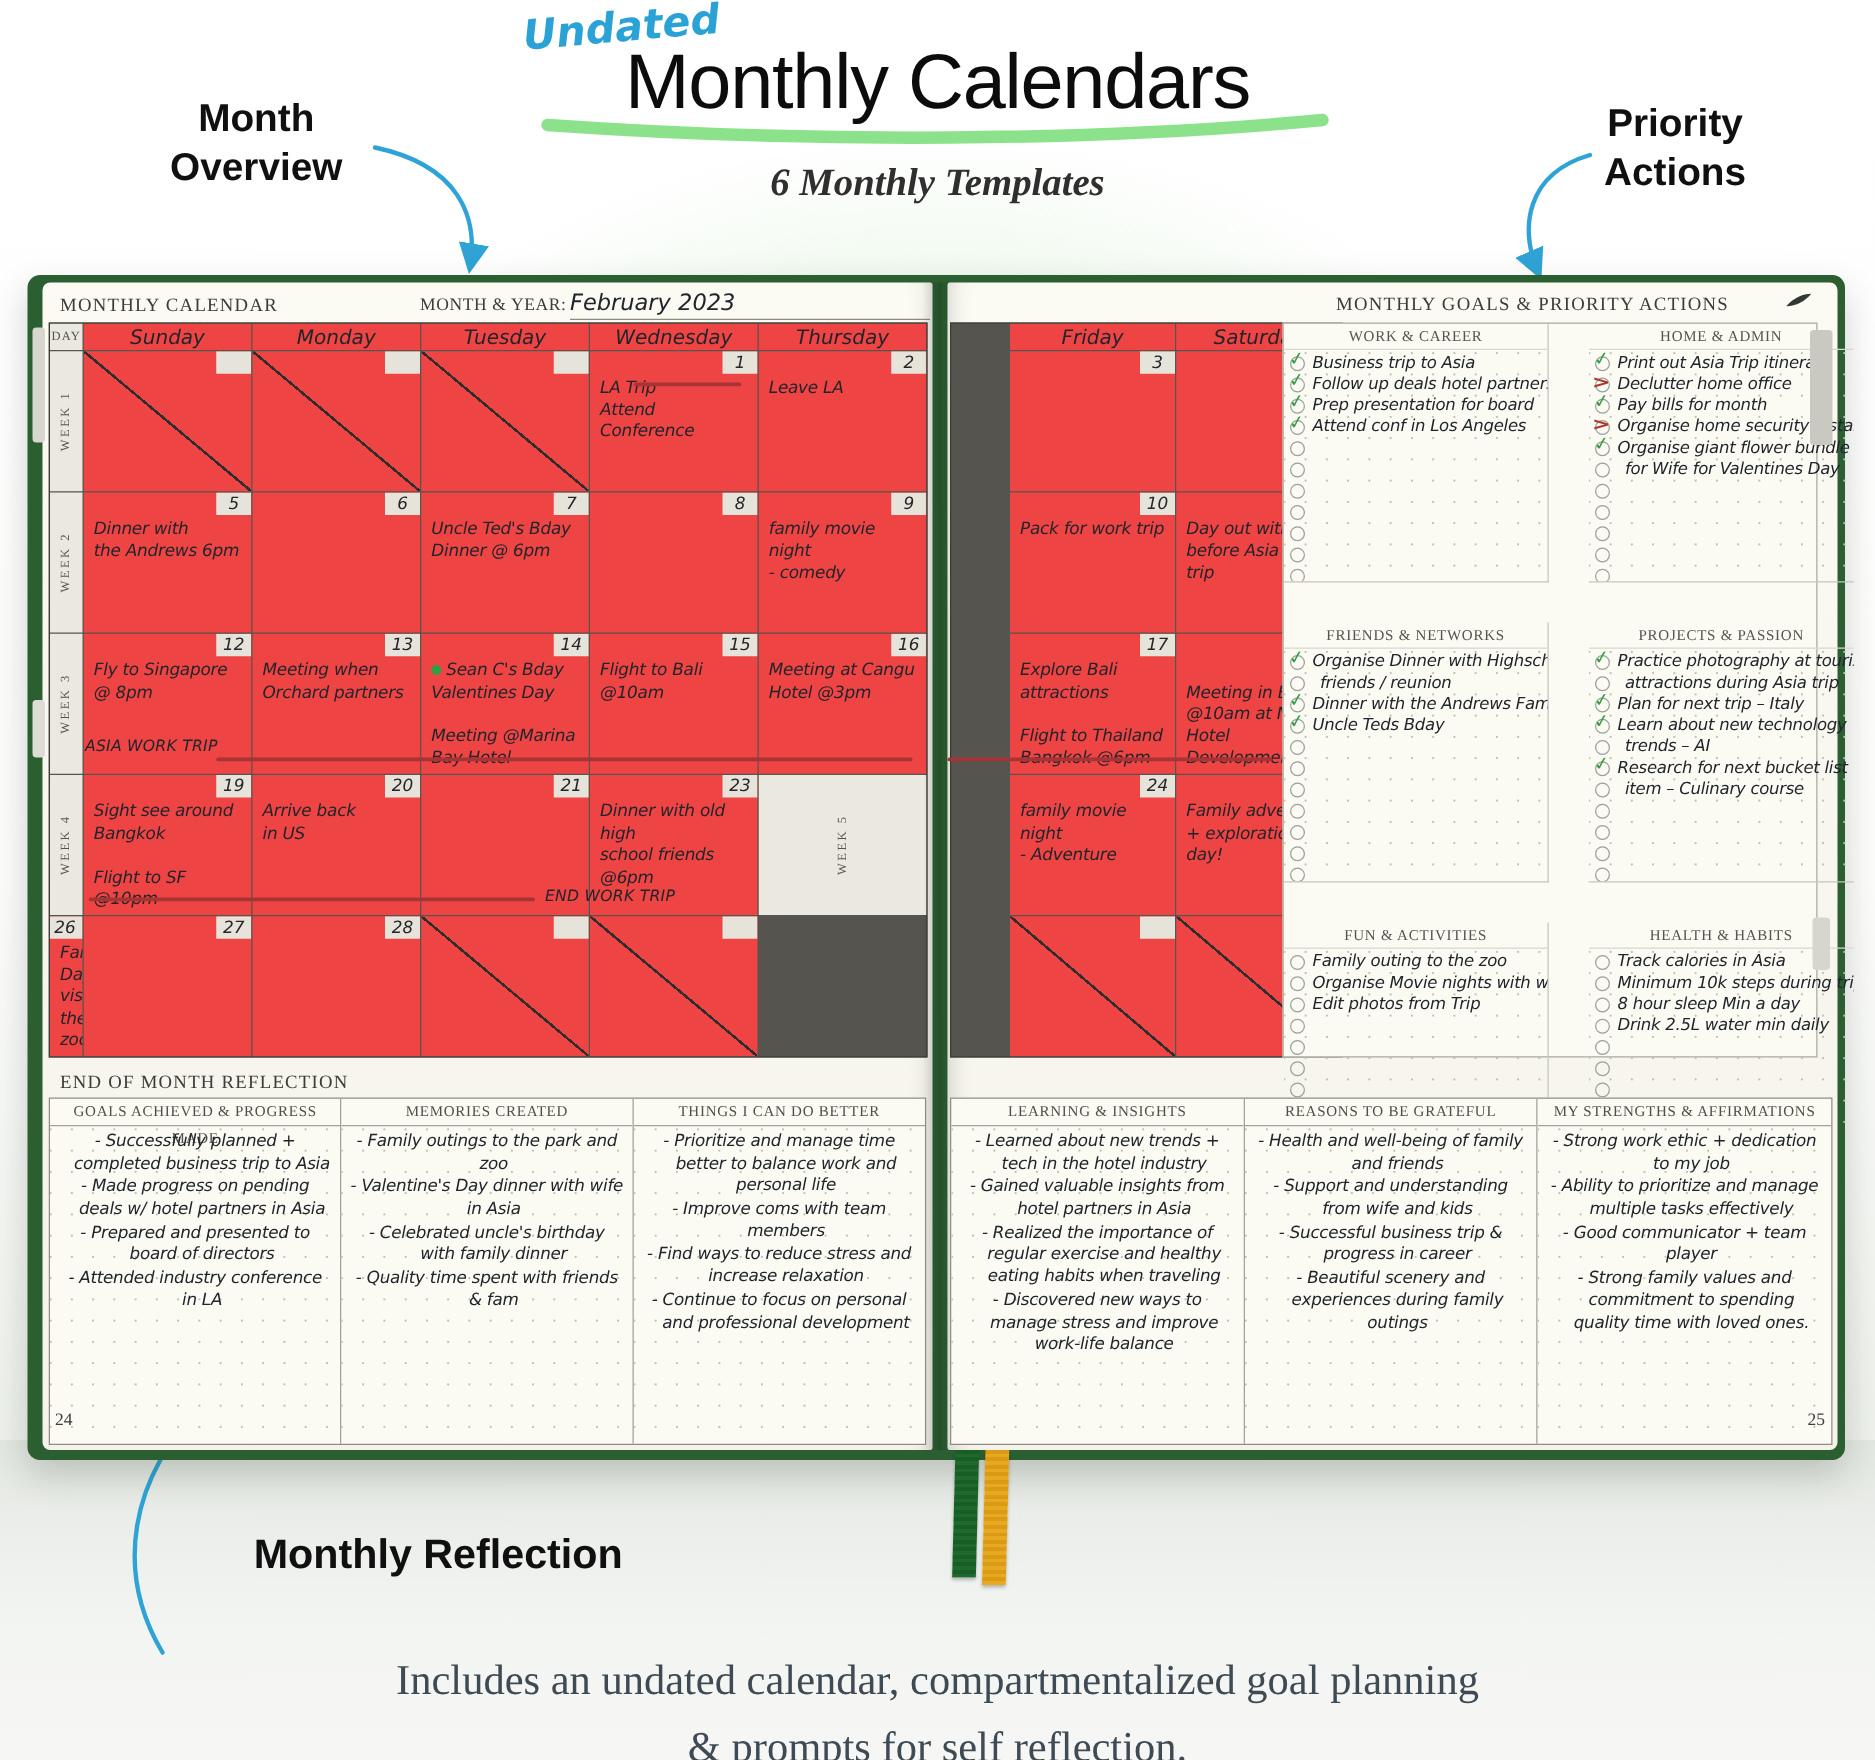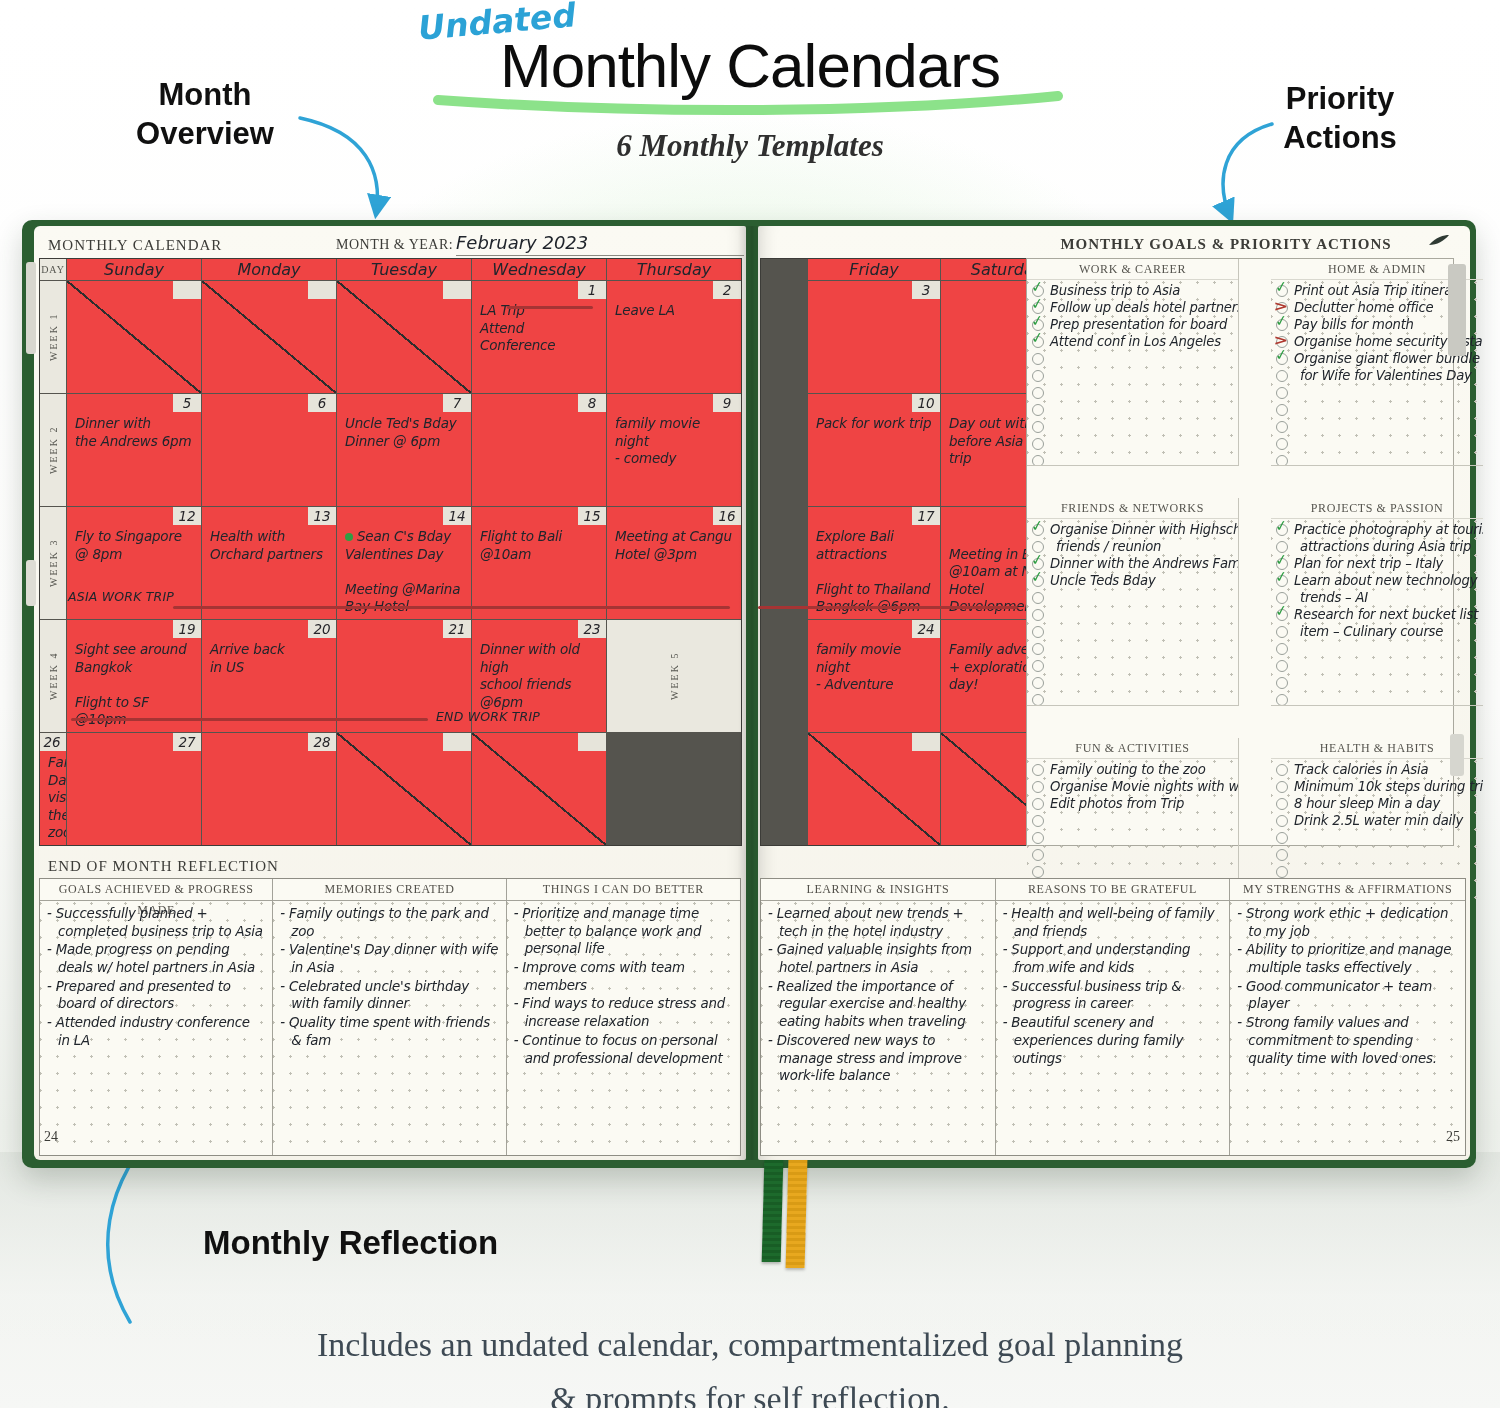--- a/index.html
+++ b/index.html
@@ -35,21 +35,21 @@
   .spine{position:absolute;left:716px;top:6px;bottom:8px;width:28px;
          background:linear-gradient(90deg,rgba(0,0,0,0),rgba(0,0,0,.10) 42%,rgba(0,0,0,.17) 50%,rgba(0,0,0,.09) 58%,rgba(0,0,0,0));}
   .serif-head{font-family:"Liberation Serif",serif;letter-spacing:1px;color:#3c3c38;font-size:15px;}
   .serif{font-family:"Liberation Serif",serif;}
   .hw{font-family:"DejaVu Sans",sans-serif;font-style:italic;color:#20252c;}
   
   .cal-header{position:absolute;left:14px;top:10px;right:14px;height:22px;}
   .my-label{position:absolute;left:288px;top:1px;font-size:14px;letter-spacing:.5px;color:#3c3c38;}
   .my-value{position:absolute;left:408px;top:-4px;font-size:18px;border-bottom:1px solid #8a8a82;
             width:288px;padding-bottom:2px;}
-  .goals-head{position:absolute;left:268px;top:10px;width:400px;text-align:center;font-weight:bold;}
+  .goals-head{position:absolute;left:268px;top:10px;width:400px;text-align:center;}
   .quill{position:absolute;right:20px;top:8px;}
   
   .cal-grid{position:absolute;top:32px;display:grid;gap:1px;background:#55544e;border:1.5px solid #3c3c38;}
   .cal-left{left:5px;grid-template-columns:26px repeat(5,134px);grid-template-rows:21px repeat(5,112px);}
   .cal-right{left:2px;grid-template-columns:repeat(2,132px);grid-template-rows:21px repeat(5,112px);padding-left:47px;}
   .cal-grid>div{background:#ef4444;}
   .corner{display:flex;align-items:center;justify-content:center;font-size:10px;letter-spacing:1px;
           color:#55554f;background:#eae8df !important;}
   .dayhead{display:flex;align-items:center;justify-content:center;font-size:16px;}
   .weeklabel{background:#eae8df !important;display:flex;align-items:center;justify-content:center;
@@ -86,21 +86,21 @@
   .refl-head{position:absolute;left:14px;top:632px;font-size:15px;}
   .refl-box{position:absolute;top:652px;height:276px;border:1px solid #8e8d84;background:#fbfaf3;
             display:grid;grid-template-columns:repeat(3,1fr);}
   .refl-left{left:5px;width:700px;}
   .refl-right{left:2px;width:704px;}
   .refl-col{border-right:1px solid #a3a299;overflow:hidden;display:flex;flex-direction:column;}
   .refl-col:last-child{border-right:none;}
   .refl-title{height:21px;line-height:21px;text-align:center;font-size:12px;letter-spacing:.6px;
               color:#514f49;border-bottom:1px solid #a3a299;}
   .refl-body{flex:1;padding:4px 7px;}
-  .bullet{font-size:13.4px;letter-spacing:-.2px;line-height:1.32;padding-left:11px;text-indent:-11px;margin-bottom:1px;}
+  .bullet{font-size:13.4px;letter-spacing:-.2px;line-height:1.32;padding-left:11px;text-indent:-11px;margin-bottom:1px;text-align:center;}
   .pnum{position:absolute;top:903px;font-family:"Liberation Serif",serif;font-size:14px;color:#3c3c38;}
   .pl{left:10px;} .pr{right:10px;}
   
   .tab{position:absolute;background:#c9c9c2;border-radius:3px;}
   .tab-l1{left:26px;top:262px;width:10px;height:92px;background:#d8d7cf;}
   .tab-l2{left:26px;top:560px;width:10px;height:46px;background:#deddd5;}
   .tab-r1{left:1448px;top:264px;width:18px;height:92px;}
   .tab-r2{left:1450px;top:734px;width:14px;height:42px;background:#d6d6cf;}
   
   .redline{position:absolute;height:2.5px;background:#a63434;border-radius:2px;}
@@ -208,21 +208,21 @@
           </div>
 
         <div class="weeklabel serif">WEEK 3</div>
         <div class="cell dotted">
             <span class="date-tab">12</span>
             <div class="hw cell-line">Fly to Singapore</div>
             <div class="hw cell-line">@ 8pm</div>
           </div>
         <div class="cell dotted">
             <span class="date-tab">13</span>
-            <div class="hw cell-line">Health with</div>
+            <div class="hw cell-line">Meeting when</div>
             <div class="hw cell-line">Orchard partners</div>
           </div>
         <div class="cell dotted">
             <span class="date-tab">14</span>
             <div class="hw cell-line"><span class="gdot"></span>Sean C's Bday</div>
             <div class="hw cell-line">Valentines Day</div>
             <div class="hw cell-line">&nbsp;</div>
             <div class="hw cell-line">Meeting @Marina</div>
             <div class="hw cell-line">Bay Hotel</div>
           </div>

